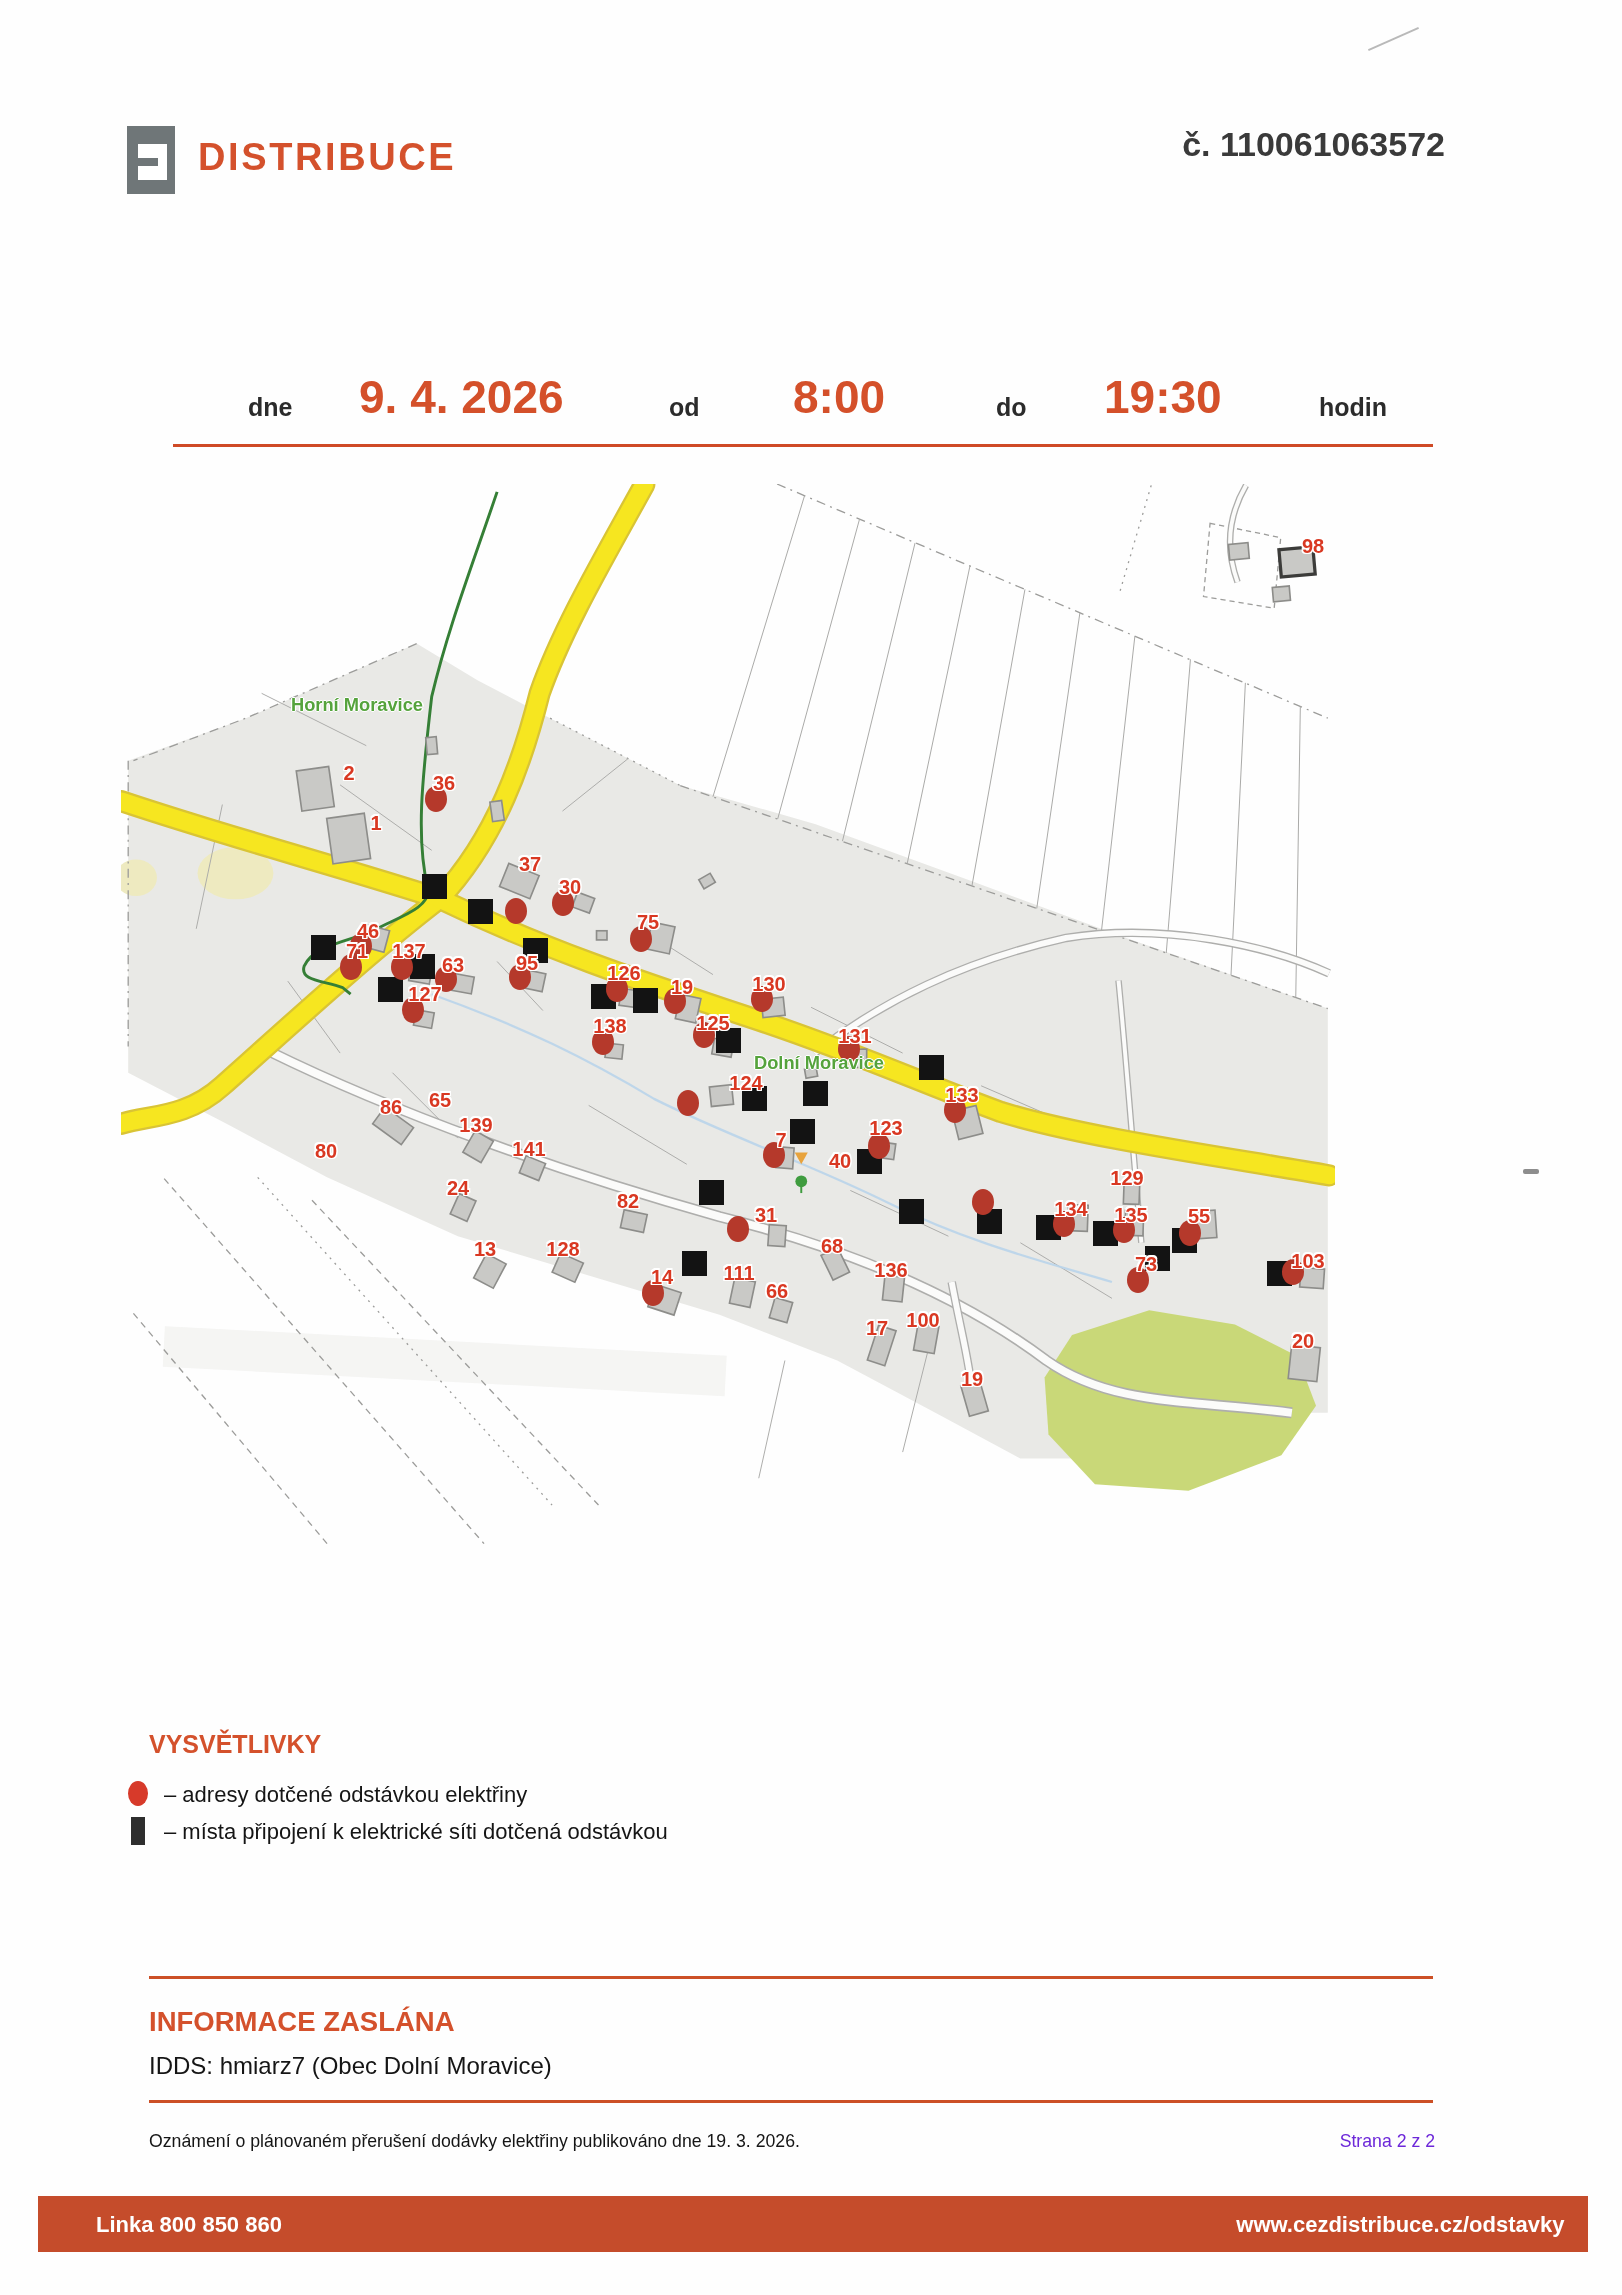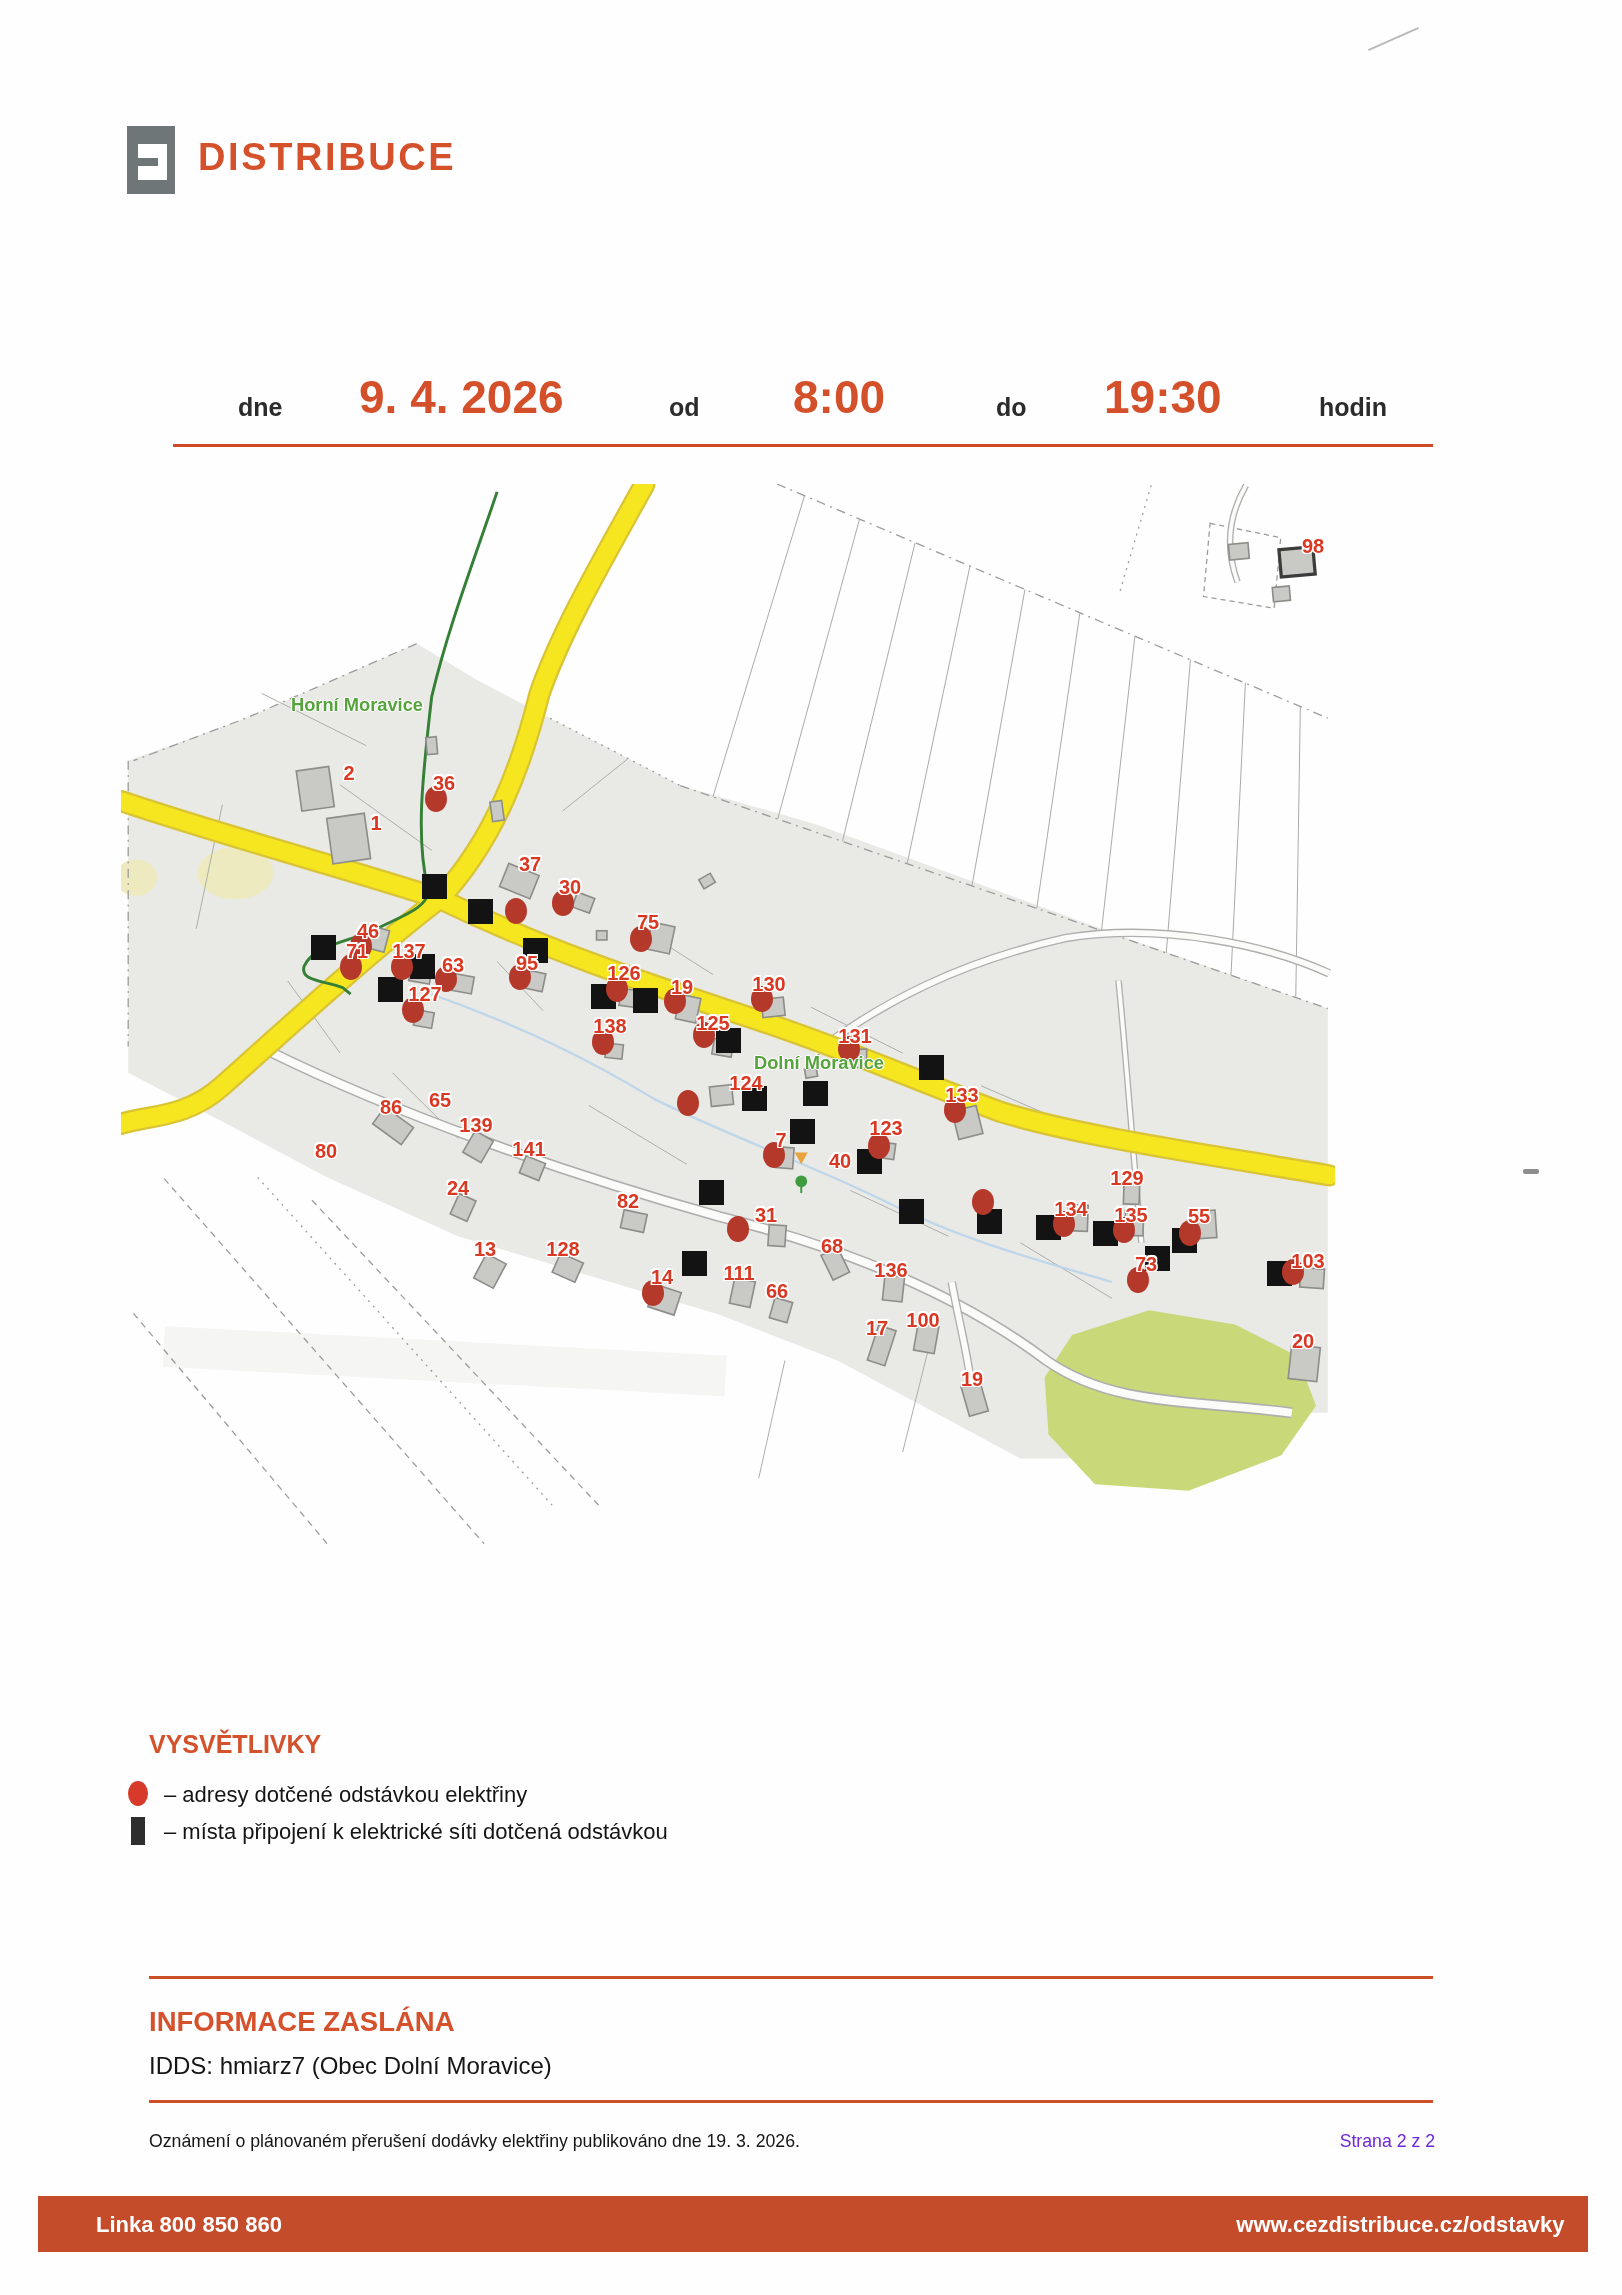--- a/index.html
+++ b/index.html
@@ -56,23 +56,24 @@
 <body>
 
 <div class="page">
 
   <div class="logo-box">
     <div class="logo-white"></div>
     <div class="logo-bar"></div>
   </div>
   <div class="brand">DISTRIBUCE</div>
   <div class="notice">
+    <div class="k">č. 110061063572</div>
   </div>
 
-  <div class="sch-label" style="left:238px">dne</div>
+  <div class="sch-label" style="left:248px">dne</div>
   <div class="sch-value" style="left:359px">9. 4. 2026</div>
   <div class="sch-label" style="left:669px">od</div>
   <div class="sch-value" style="left:793px">8:00</div>
   <div class="sch-label" style="left:996px">do</div>
   <div class="sch-value" style="left:1104px">19:30</div>
   <div class="sch-label" style="left:1319px">hodin</div>
   <div class="sch-rule"></div>
 
   <div class="map">
     <svg width="1214" height="1112" viewBox="185 740 1856 1700">

